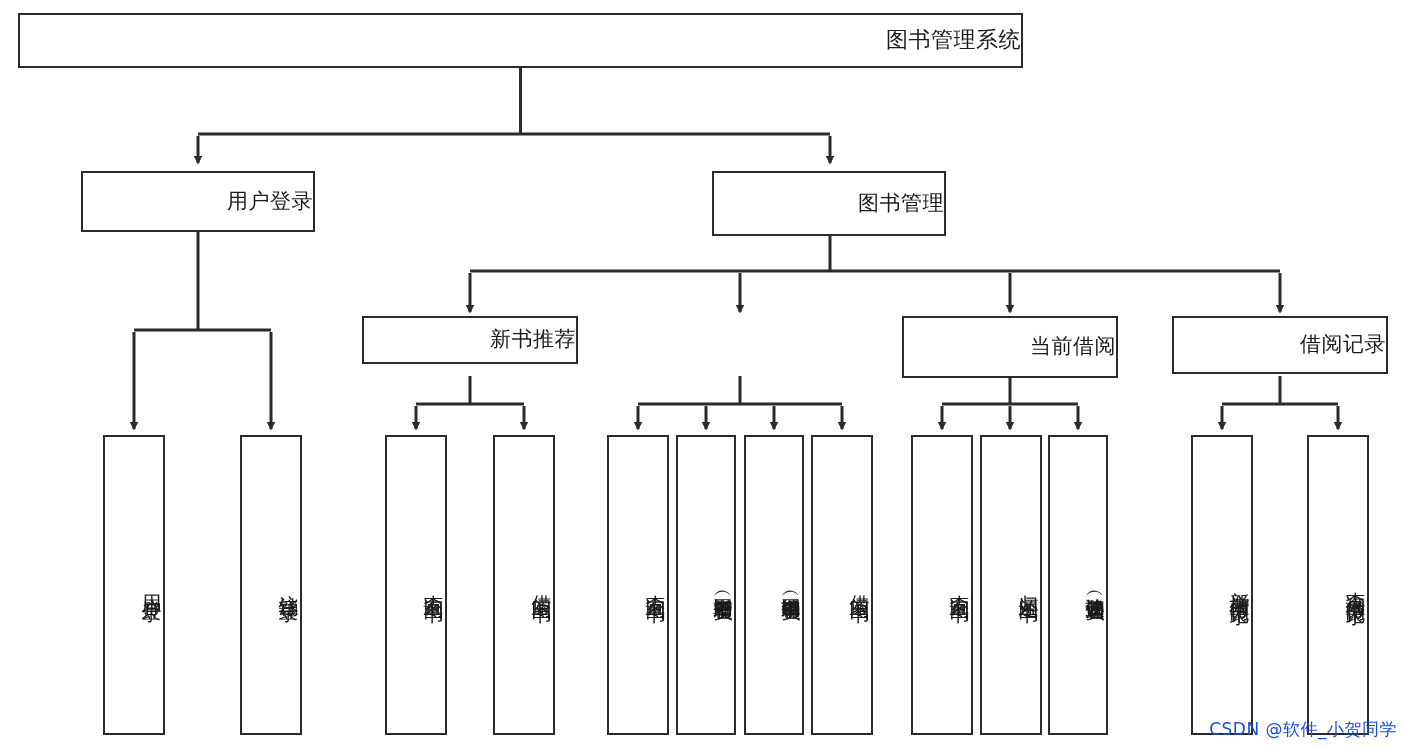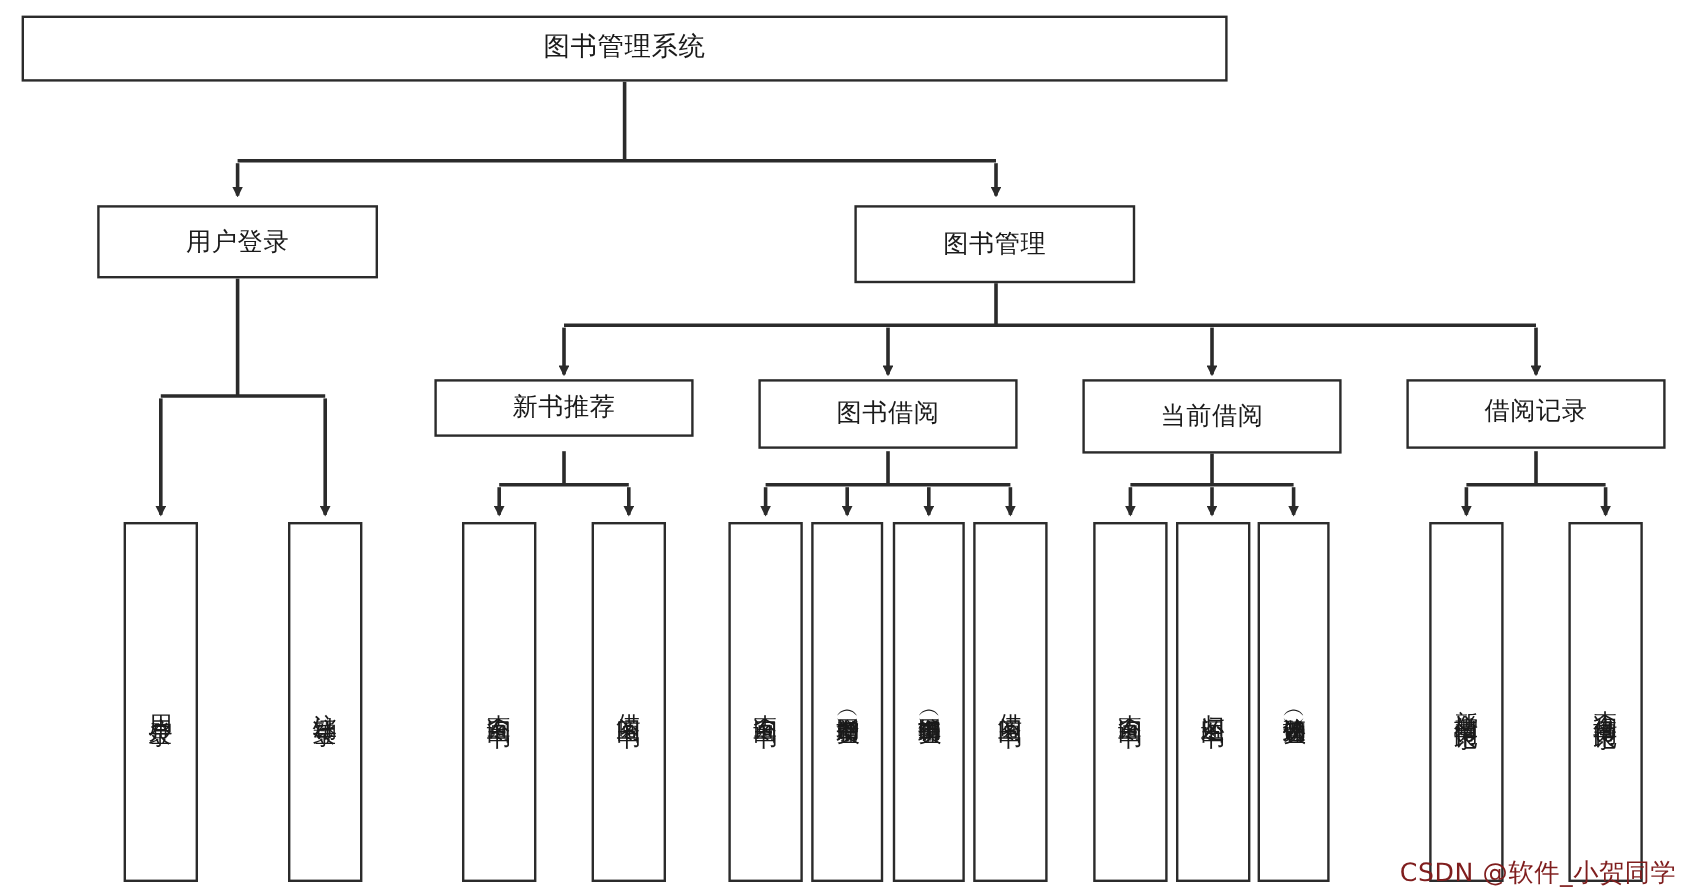--- a/index.html
+++ b/index.html
@@ -24,21 +24,21 @@
     width: 1405px;
     height: 747px;
   }
   .node {
     position: absolute;
     box-sizing: border-box;
     border: 2.5px solid #2b2b2b;
     background: #ffffff;
     display: flex;
     align-items: center;
-    justify-content: center;
+    justify-content: flex-end;
     z-index: 2;
   }
   .node-label {
     color: #1a1a1a;
     font-size: 21px;
     line-height: 1.12;
     letter-spacing: 0.5px;
     text-align: center;
     white-space: nowrap;
   }
@@ -53,22 +53,22 @@
     letter-spacing: 0.5px;
     font-size: 19px;
   }
   .node.root .node-label {
     font-size: 22px;
   }
   #watermark {
     position: absolute;
     right: 8px;
     bottom: 6px;
-    color: #7f1d1d;
-    font-size: 21px;
+    color: #1d4ed8;
+    font-size: 17px;
     letter-spacing: 0.5px;
     z-index: 5;
     white-space: nowrap;
     font-family: "DejaVu Sans", "Liberation Sans", sans-serif;
   }
 </style>
 </head>
 <body>
 
 <div id="diagram-root">
@@ -130,27 +130,24 @@
   <div class="node" style="left:81px; top:171px; width:234px; height:61px;">
     <span class="node-label">用户登录</span>
   </div>
   <div class="node" style="left:712px; top:171px; width:234px; height:65px;">
     <span class="node-label">图书管理</span>
   </div>
 
   <div class="node" style="left:362px; top:316px; width:216px; height:48px;">
     <span class="node-label">新书推荐</span>
   </div>
-  <div class="node" style="left:632px; top:316px; width:216px; height:58px;">
-    <span class="node-label">图书借阅</span>
-  </div>
   <div class="node" style="left:902px; top:316px; width:216px; height:62px;">
     <span class="node-label">当前借阅</span>
   </div>
-  <div class="node" style="left:1172px; top:316px; width:216px; height:58px;font-family:Liberation Mono, monospace;">
+  <div class="node" style="left:1172px; top:316px; width:216px; height:58px;">
     <span class="node-label">借阅记录</span>
   </div>
 
   <div class="node vertical" style="left:103px; top:435px; width:62px; height:300px;">
     <span class="node-label">用户登录</span>
   </div>
   <div class="node vertical" style="left:240px; top:435px; width:62px; height:300px;">
     <span class="node-label">注销登录</span>
   </div>
 

